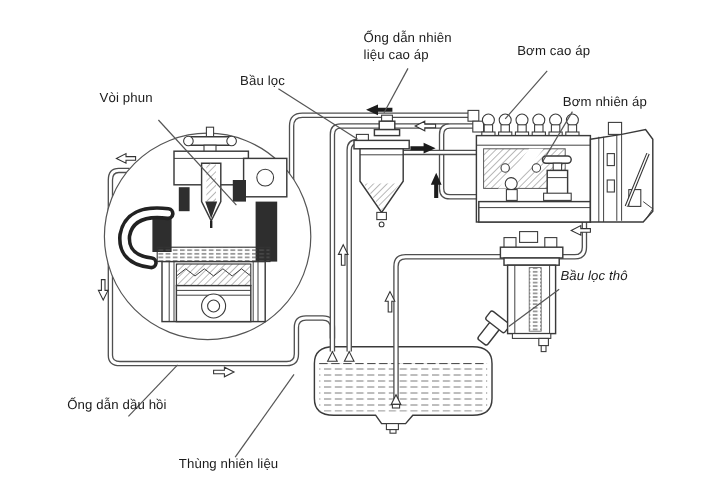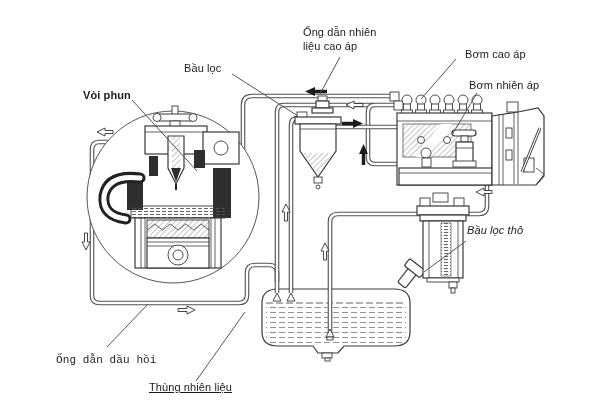--- a/index.html
+++ b/index.html
@@ -21,27 +21,27 @@
   .thin{fill:none;stroke:var(--line-art);stroke-width:0.8;}
   .dark{fill:#2e2e2e;stroke:none;}
   .arrow-solid{fill:#1c1c1c;stroke:none;}
   .arrow-open{fill:#ffffff;stroke:#333333;stroke-width:0.9;}
   .leader{fill:none;stroke:#555555;stroke-width:1;}
   .lbl{
     position:absolute;font-size:11px;line-height:1.25;color:var(--label-text);
     white-space:nowrap;letter-spacing:0.1px;
   }
   .lbl-hpline{left:303px;top:26px;width:92px;white-space:normal;}
-  .lbl-hppump{left:431px;top:48px;margin-left:34px;}
-  .lbl-filter{left:184px;top:62px;}
+  .lbl-hppump{left:431px;top:37px;}
+  .lbl-filter{left:200px;top:62px;}
   .lbl-lppump{left:469px;top:79px;}
-  .lbl-injector{left:83px;top:89px;font-weight:bold;}
+  .lbl-injector{left:83px;top:76px;}
   .lbl-coarse{left:467px;top:224px;font-style:italic;}
-  .lbl-return{left:56px;top:354px;font-family:Liberation Mono, monospace;}
-  .lbl-tank{left:149px;top:381px;text-decoration:underline;}
+  .lbl-return{left:56px;top:332px;}
+  .lbl-tank{left:149px;top:381px;}
 </style>
 </head>
 <body>
 
 <div class="stage">
 
 <svg width="600" height="400" viewBox="0 0 600 400">
   <defs>
     <pattern id="hatch" width="4" height="4" patternUnits="userSpaceOnUse" patternTransform="rotate(45)">
       <line x1="0" y1="0" x2="0" y2="4" stroke="#8a8a8a" stroke-width="1"></line>

